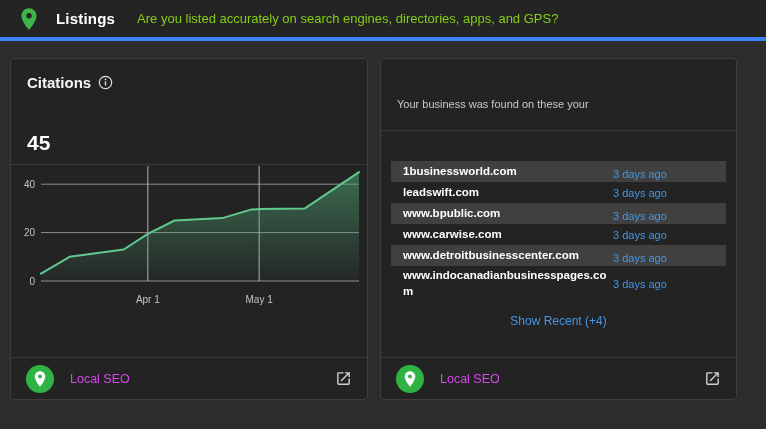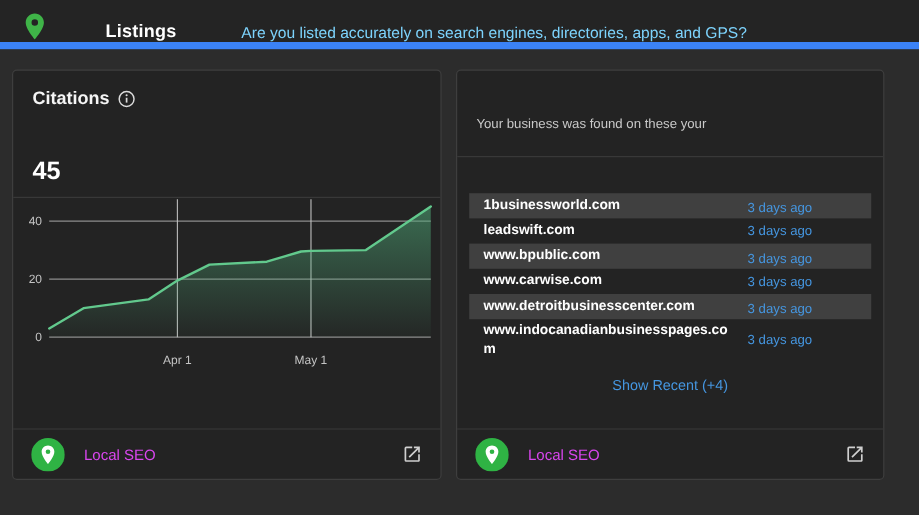--- a/index.html
+++ b/index.html
@@ -7,26 +7,26 @@
   body {
     background:#2c2c2c;
     font-family:"Liberation Sans", sans-serif;
     color:#fff;
     position:relative;
     overflow:hidden;
   }
   
   .header {
     position:absolute; left:0; top:0; width:766px; height:41px;
-    background:#242424; border-bottom:6px solid #3b82f6;
-    display:flex; align-items:flex-end; padding:0 16px;gap:32px;
+    background:#242424; border-bottom:4px solid #3b82f6;
+    display:flex; align-items:center; padding:0 16px;
   }
   .header .pin { width:26px; height:26px; margin-right:14px; }
   .header .title { font-size:15px; font-weight:bold; letter-spacing:.2px; margin-right:22px; }
-  .header .subtitle { font-size:13px; color:#7dd3fc; }
+  .header .subtitle { font-size:13px; color:#84cc16; }
   
   .card {
     position:absolute; top:58px; height:342px;
     background:#232323; border:1px solid #3e3e3e; border-radius:4px;
   }
   #citations-card { left:10px; width:358px; }
   #recent-card { left:380px; width:357px; }
   .card-title-row { position:absolute; left:16px; top:15px; display:flex; align-items:center; gap:7px; }
   .card-title { font-size:15px; font-weight:600; color:#f5f5f5; }
   .card-desc { position:absolute; left:16px; top:38px; width:330px; font-size:11px; line-height:1.4; color:#c9c9c9; }
@@ -37,21 +37,21 @@
   .gridline { stroke:#a8a8a8; stroke-width:1; opacity:.8; }
   .vgridline { stroke:#c2c2c2; stroke-width:1; opacity:.9; }
   .tick-label { fill:#c4c4c4; font-size:10px; font-family:"Liberation Sans", sans-serif; }
   
   .rows { position:absolute; left:10px; right:10px; top:102px; }
   .row {
     display:flex; align-items:center; min-height:21px; padding:2px 0 2px 12px;
   }
   .row.alt { background:#404040;align-items:flex-end; }
   .row .site { width:210px; font-size:11.5px; font-weight:bold; color:#fff; word-break:break-all; line-height:1.35; }
-  .row .when { font-size:11px; color:var(--blue,#4596e0); margin-left:10px; }
+  .row .when { font-size:11px; color:var(--blue,#4596e0); }
   .show-recent {
     position:absolute; left:0; width:100%; top:255px; text-align:center;
     font-size:12px; color:var(--blue,#4596e0); cursor:pointer;
   }
   
   .card-footer {
     position:absolute; left:0; bottom:0; width:100%; height:42px;
     border-top:1px solid #383838; display:flex; align-items:center; padding:0 15px;
   }
   .pin-badge { width:28px; height:28px; flex:0 0 auto; }

